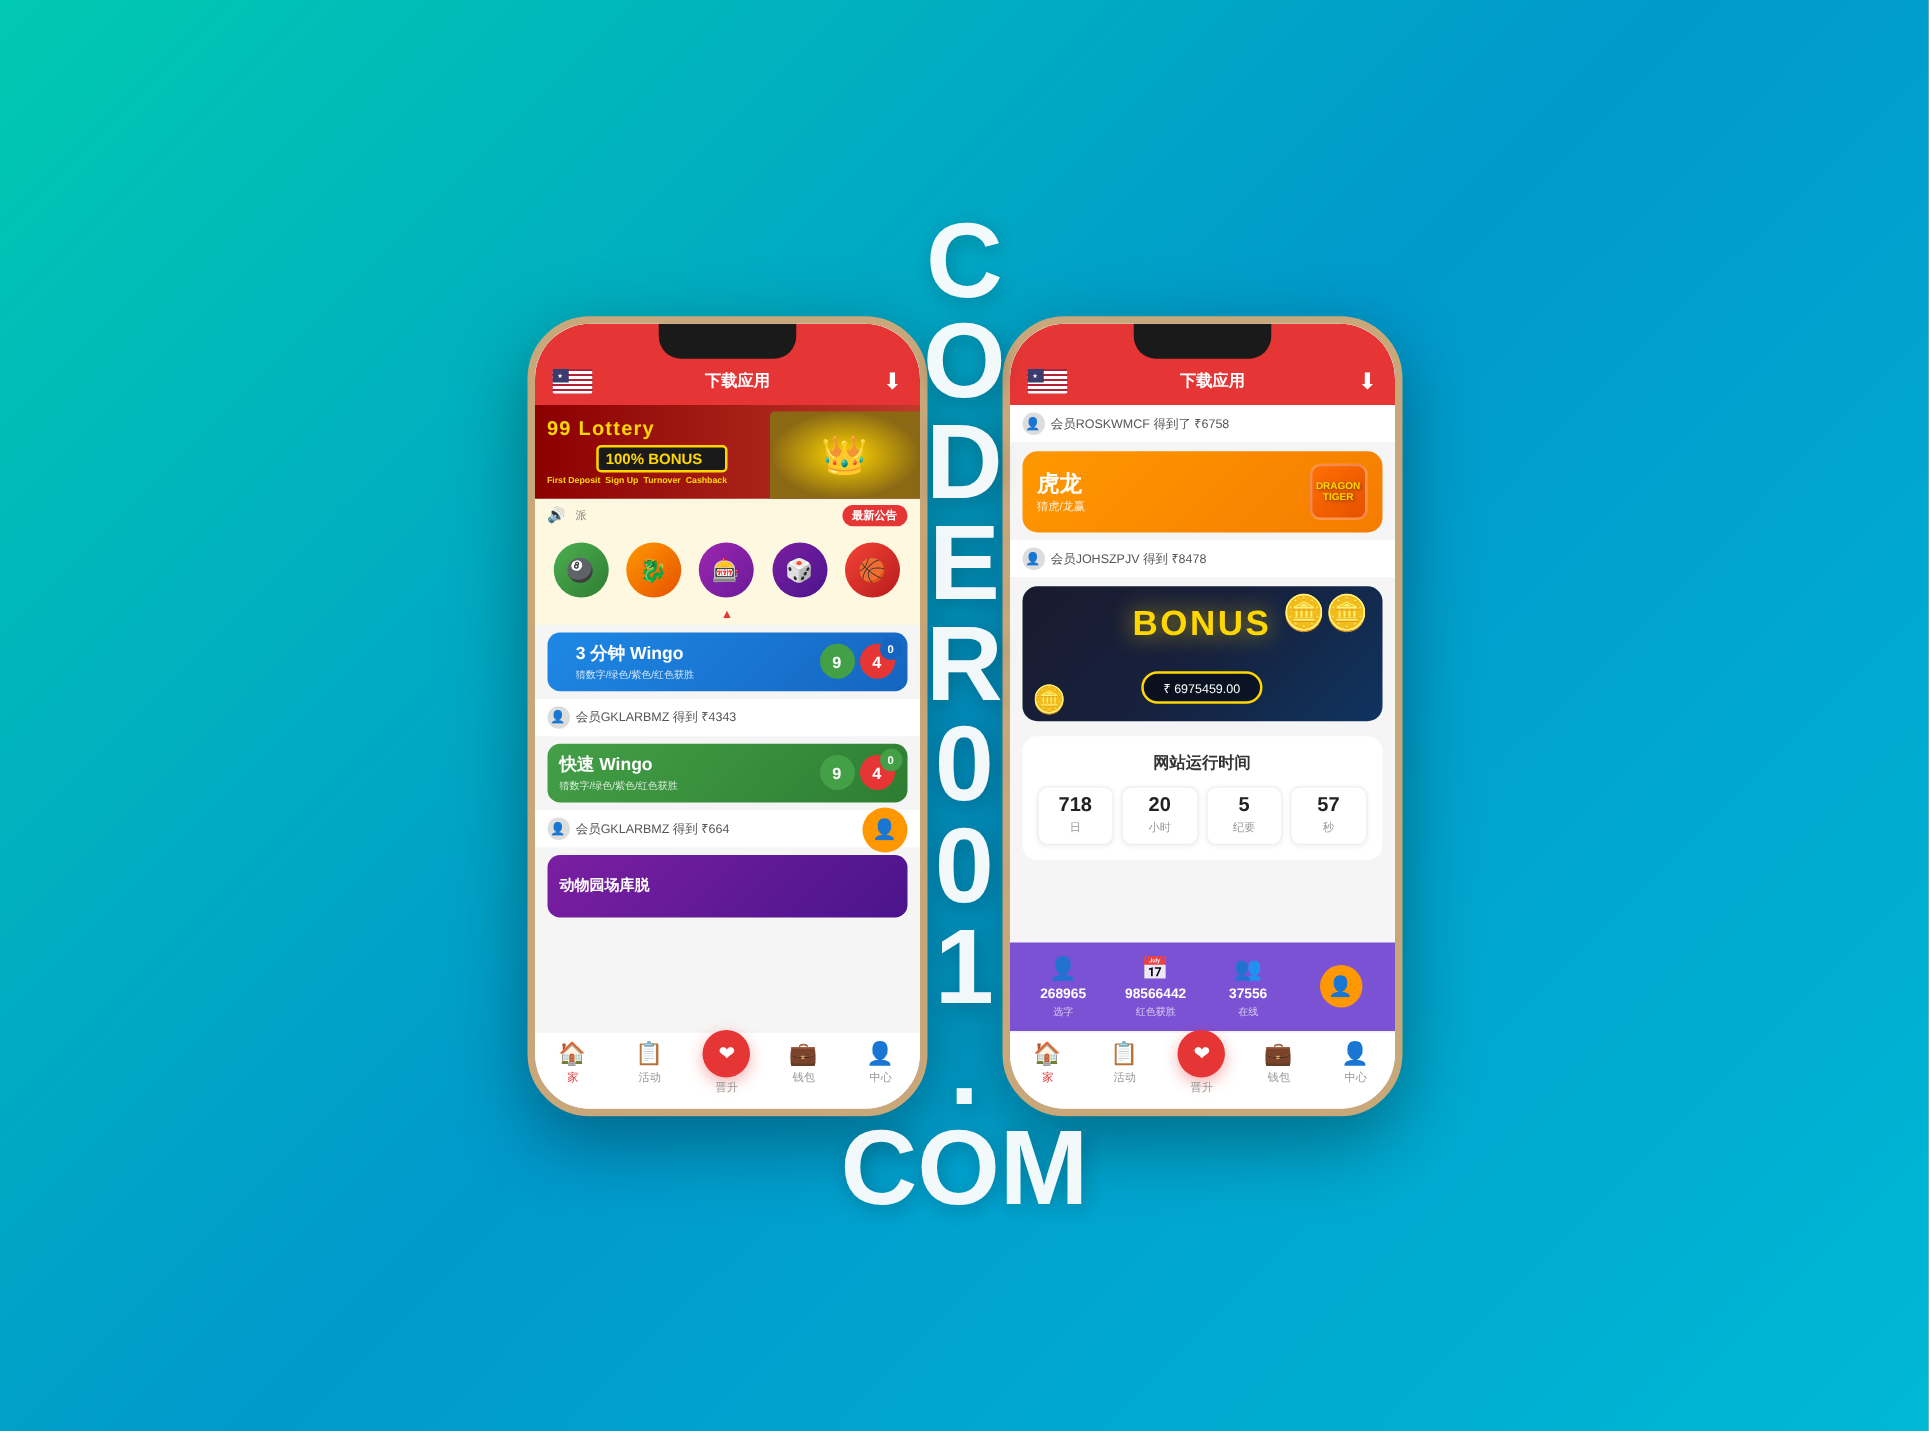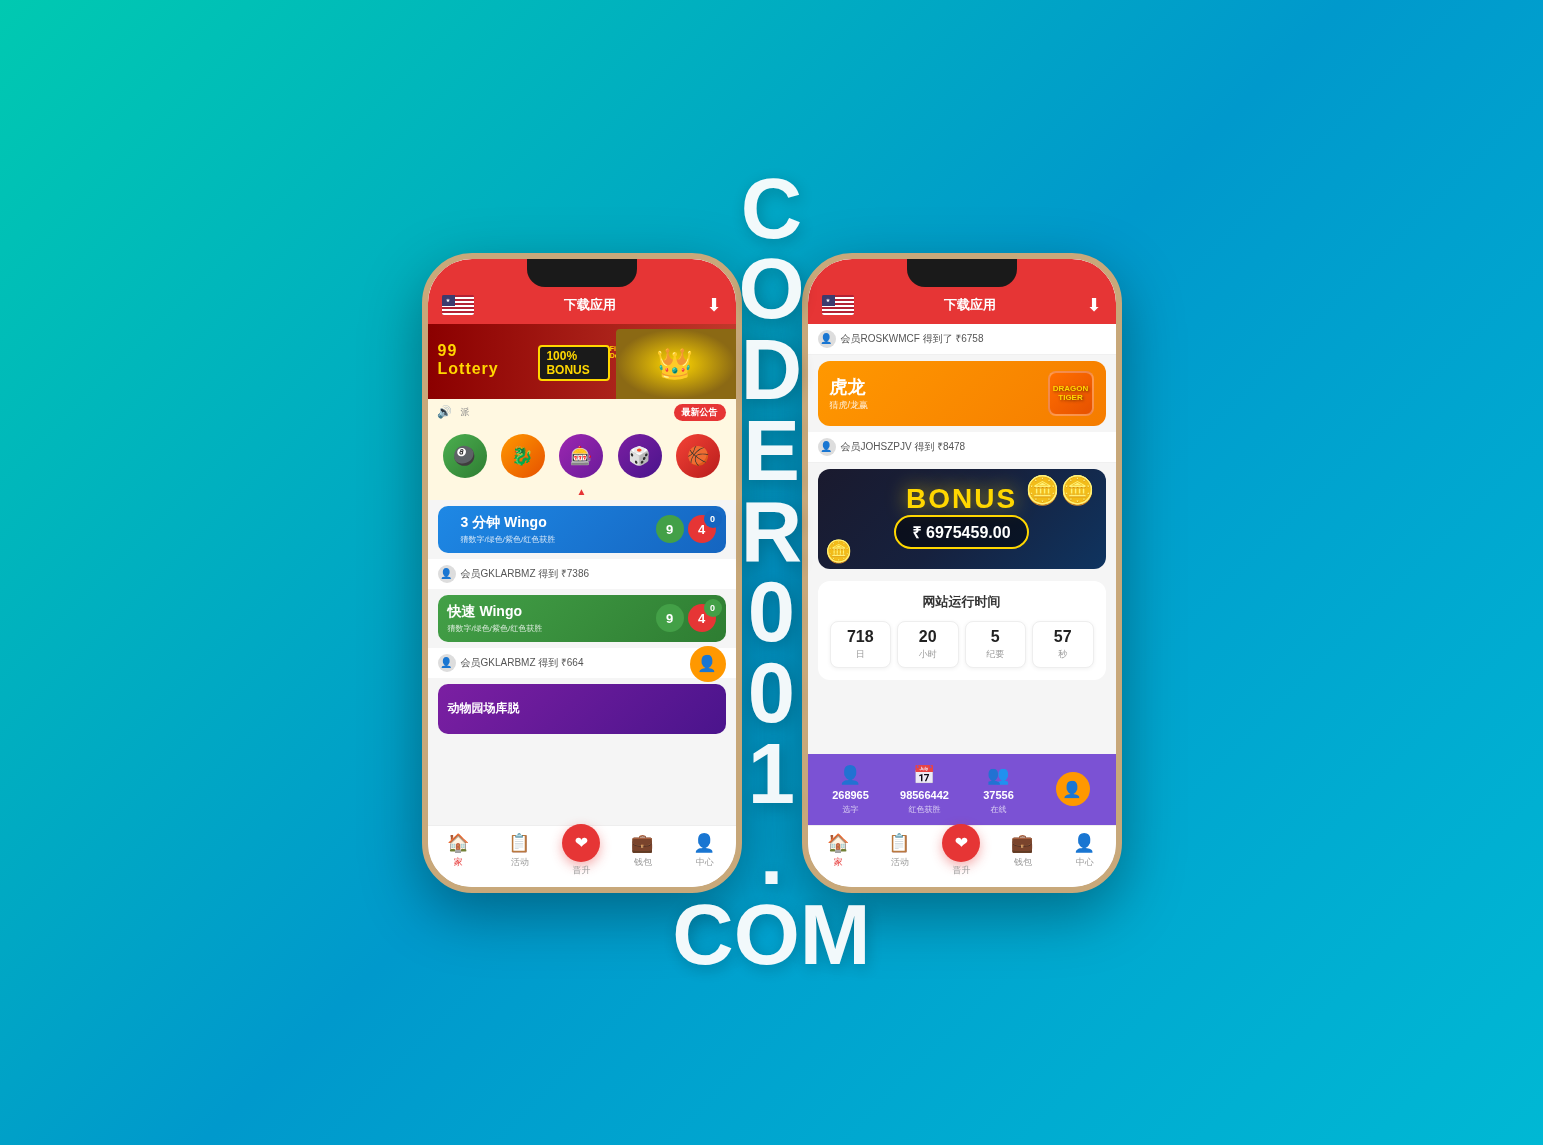--- a/index.html
+++ b/index.html
@@ -125,20 +125,21 @@
       display: flex;
       align-items: center;
       gap: 8px;
       flex-shrink: 0;
       position: relative;
       min-height: 75px;
     }
 
     .banner-left {
       display: flex;
+      flex-direction: column;
     }
 
     .banner-title {
       color: #FFD700;
       font-size: 16px;
       font-weight: 900;
       letter-spacing: 1px;
     }
 
     .bonus-box {
@@ -511,23 +512,23 @@
       letter-spacing: 2px;
       text-align: right;
     }
 
     .bonus-amount {
       background: rgba(0,0,0,0.5);
       border: 2px solid #FFD700;
       color: white;
       padding: 4px 16px;
       border-radius: 20px;
-      font-size: 16px;
-      font-weight: 700;
-      margin-top: 0;
+      font-size: 10px;
+      font-weight: 400;
+      margin-top: 22px;
     }
 
     .bonus-coins {
       position: absolute;
       right: 10px;
       top: 5px;
       font-size: 28px;
     }
 
     
@@ -728,21 +729,21 @@
             <div class="game-balls">
               <div class="ball ball-green">9</div>
               <div class="ball ball-red">4</div>
             </div>
             <div class="ball-counter">0</div>
           </div>
         </div>
 
         <div class="winner-text">
           <div class="winner-avatar">👤</div>
-          <span>会员GKLARBMZ 得到 ₹7386</span>
+          <span>会员GKLARBMZ 得到 ₹4343</span>
         </div>
 
         <div class="game-card wingo-fast">
           <div class="game-card-inner">
             <div>
               <div class="game-card-title">快速 Wingo</div>
               <div class="game-card-subtitle">猜数字/绿色/紫色/红色获胜</div>
             </div>
             <div class="game-balls">
               <div class="ball ball-green">9</div>

